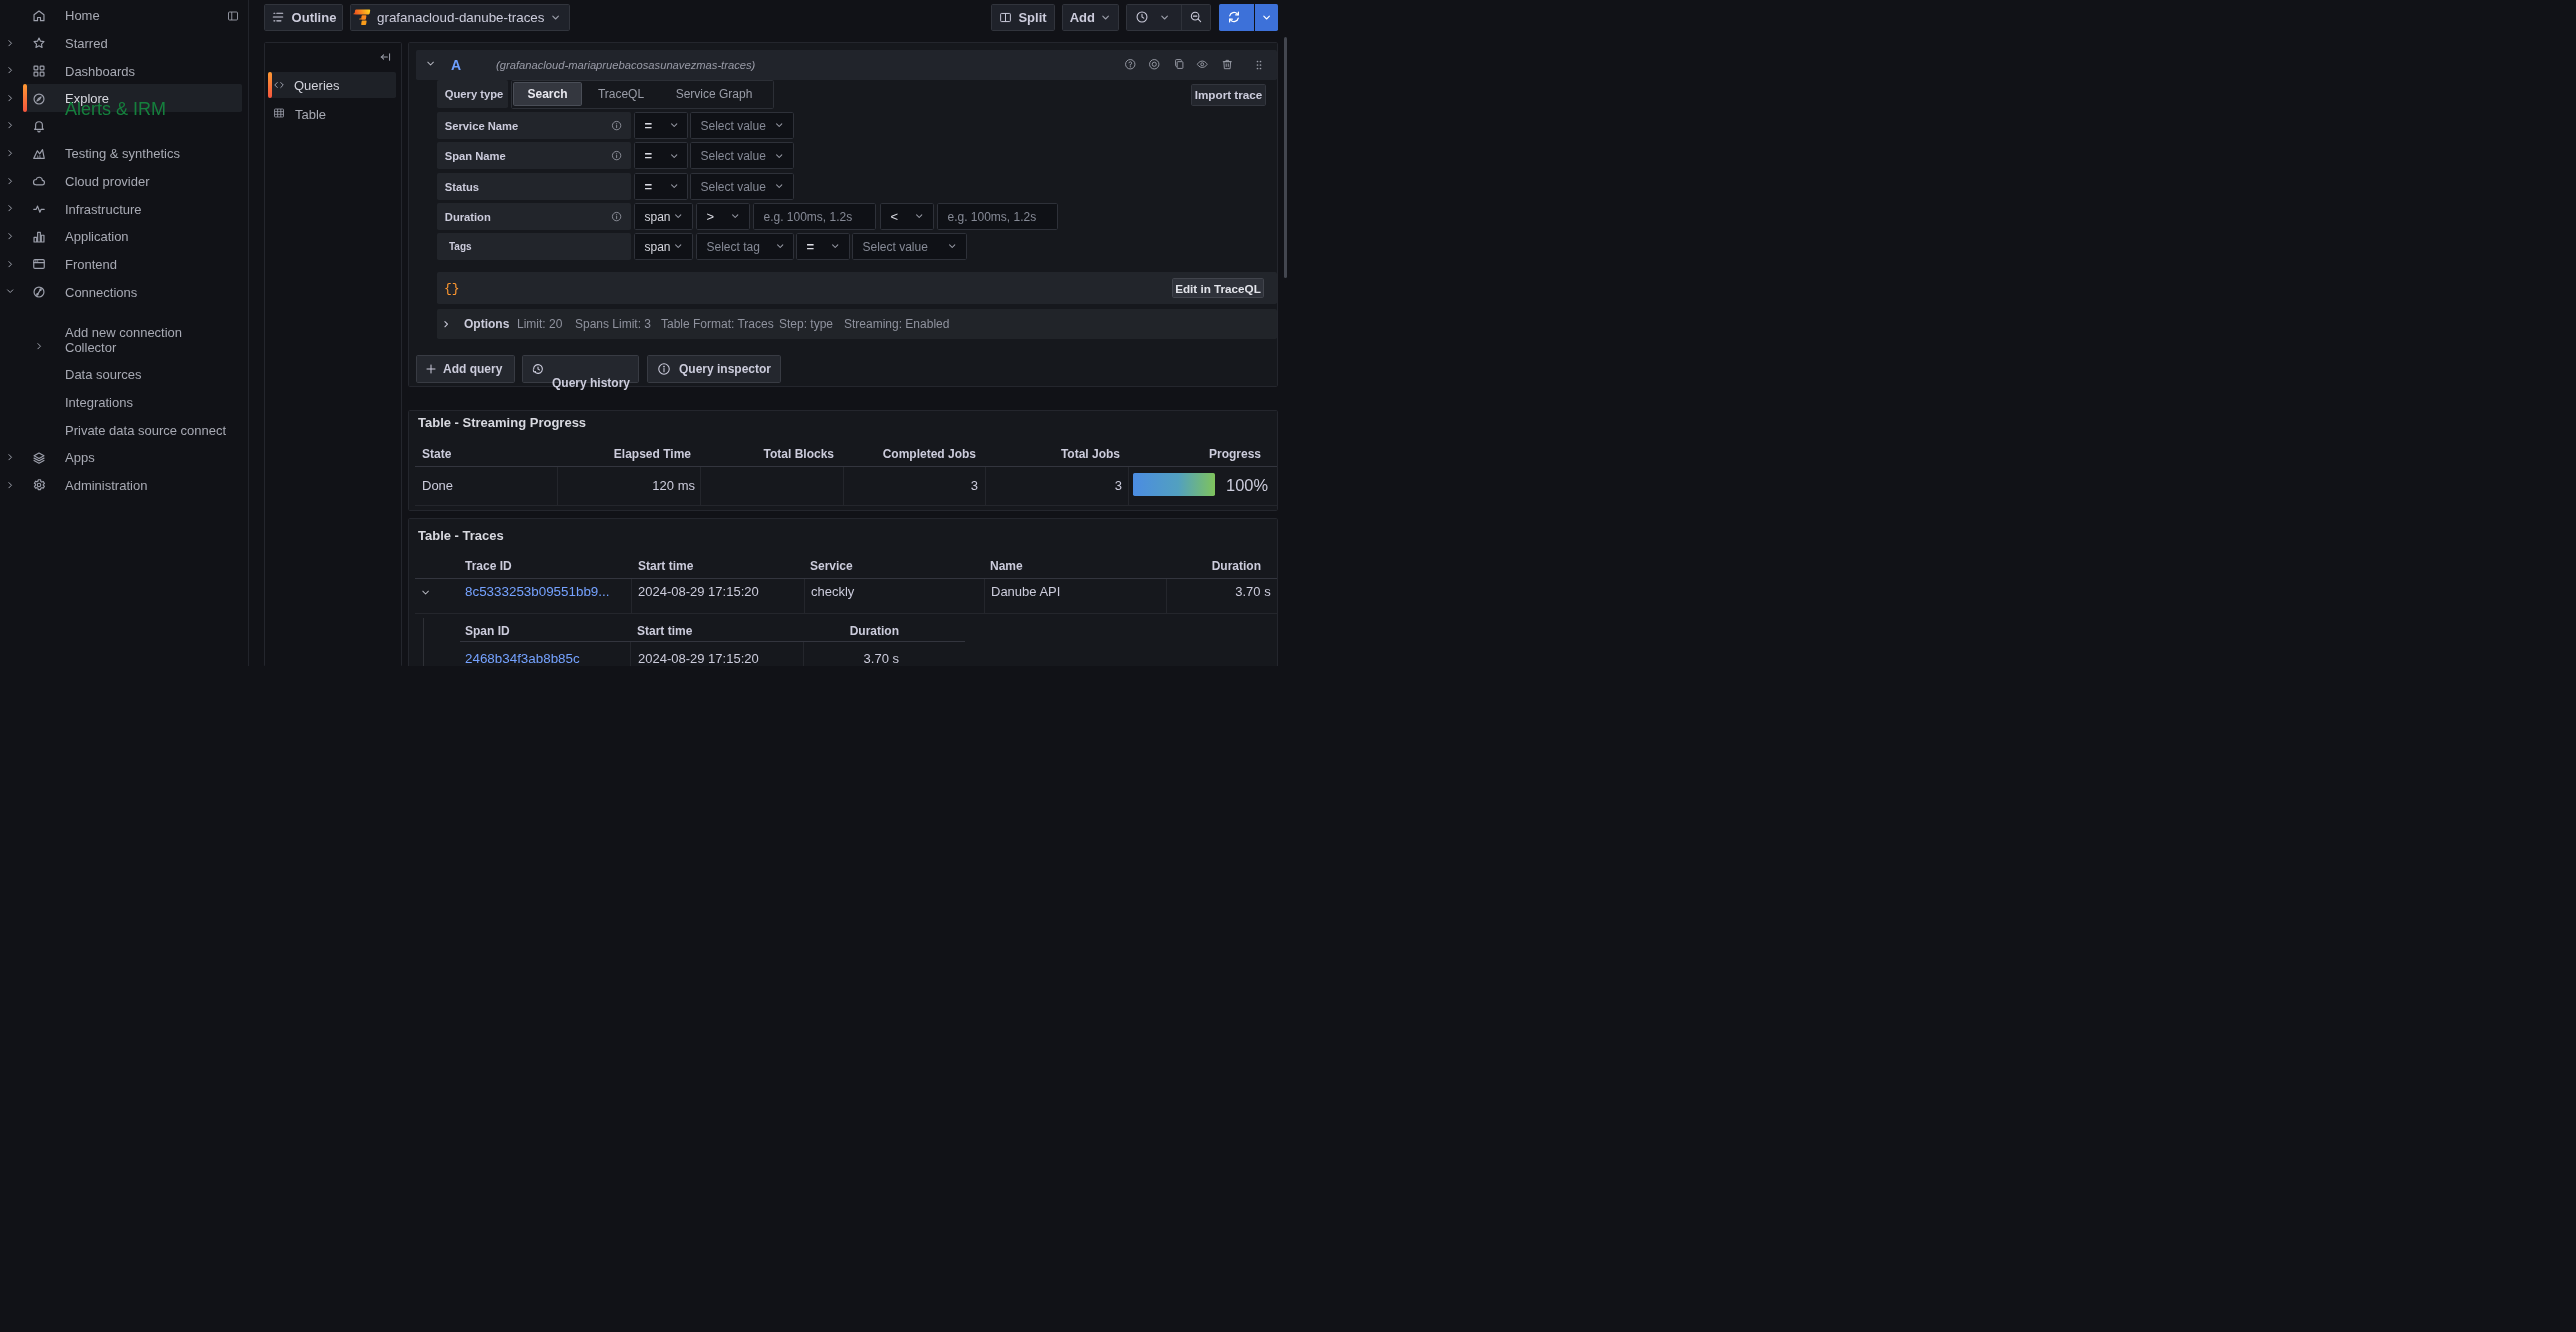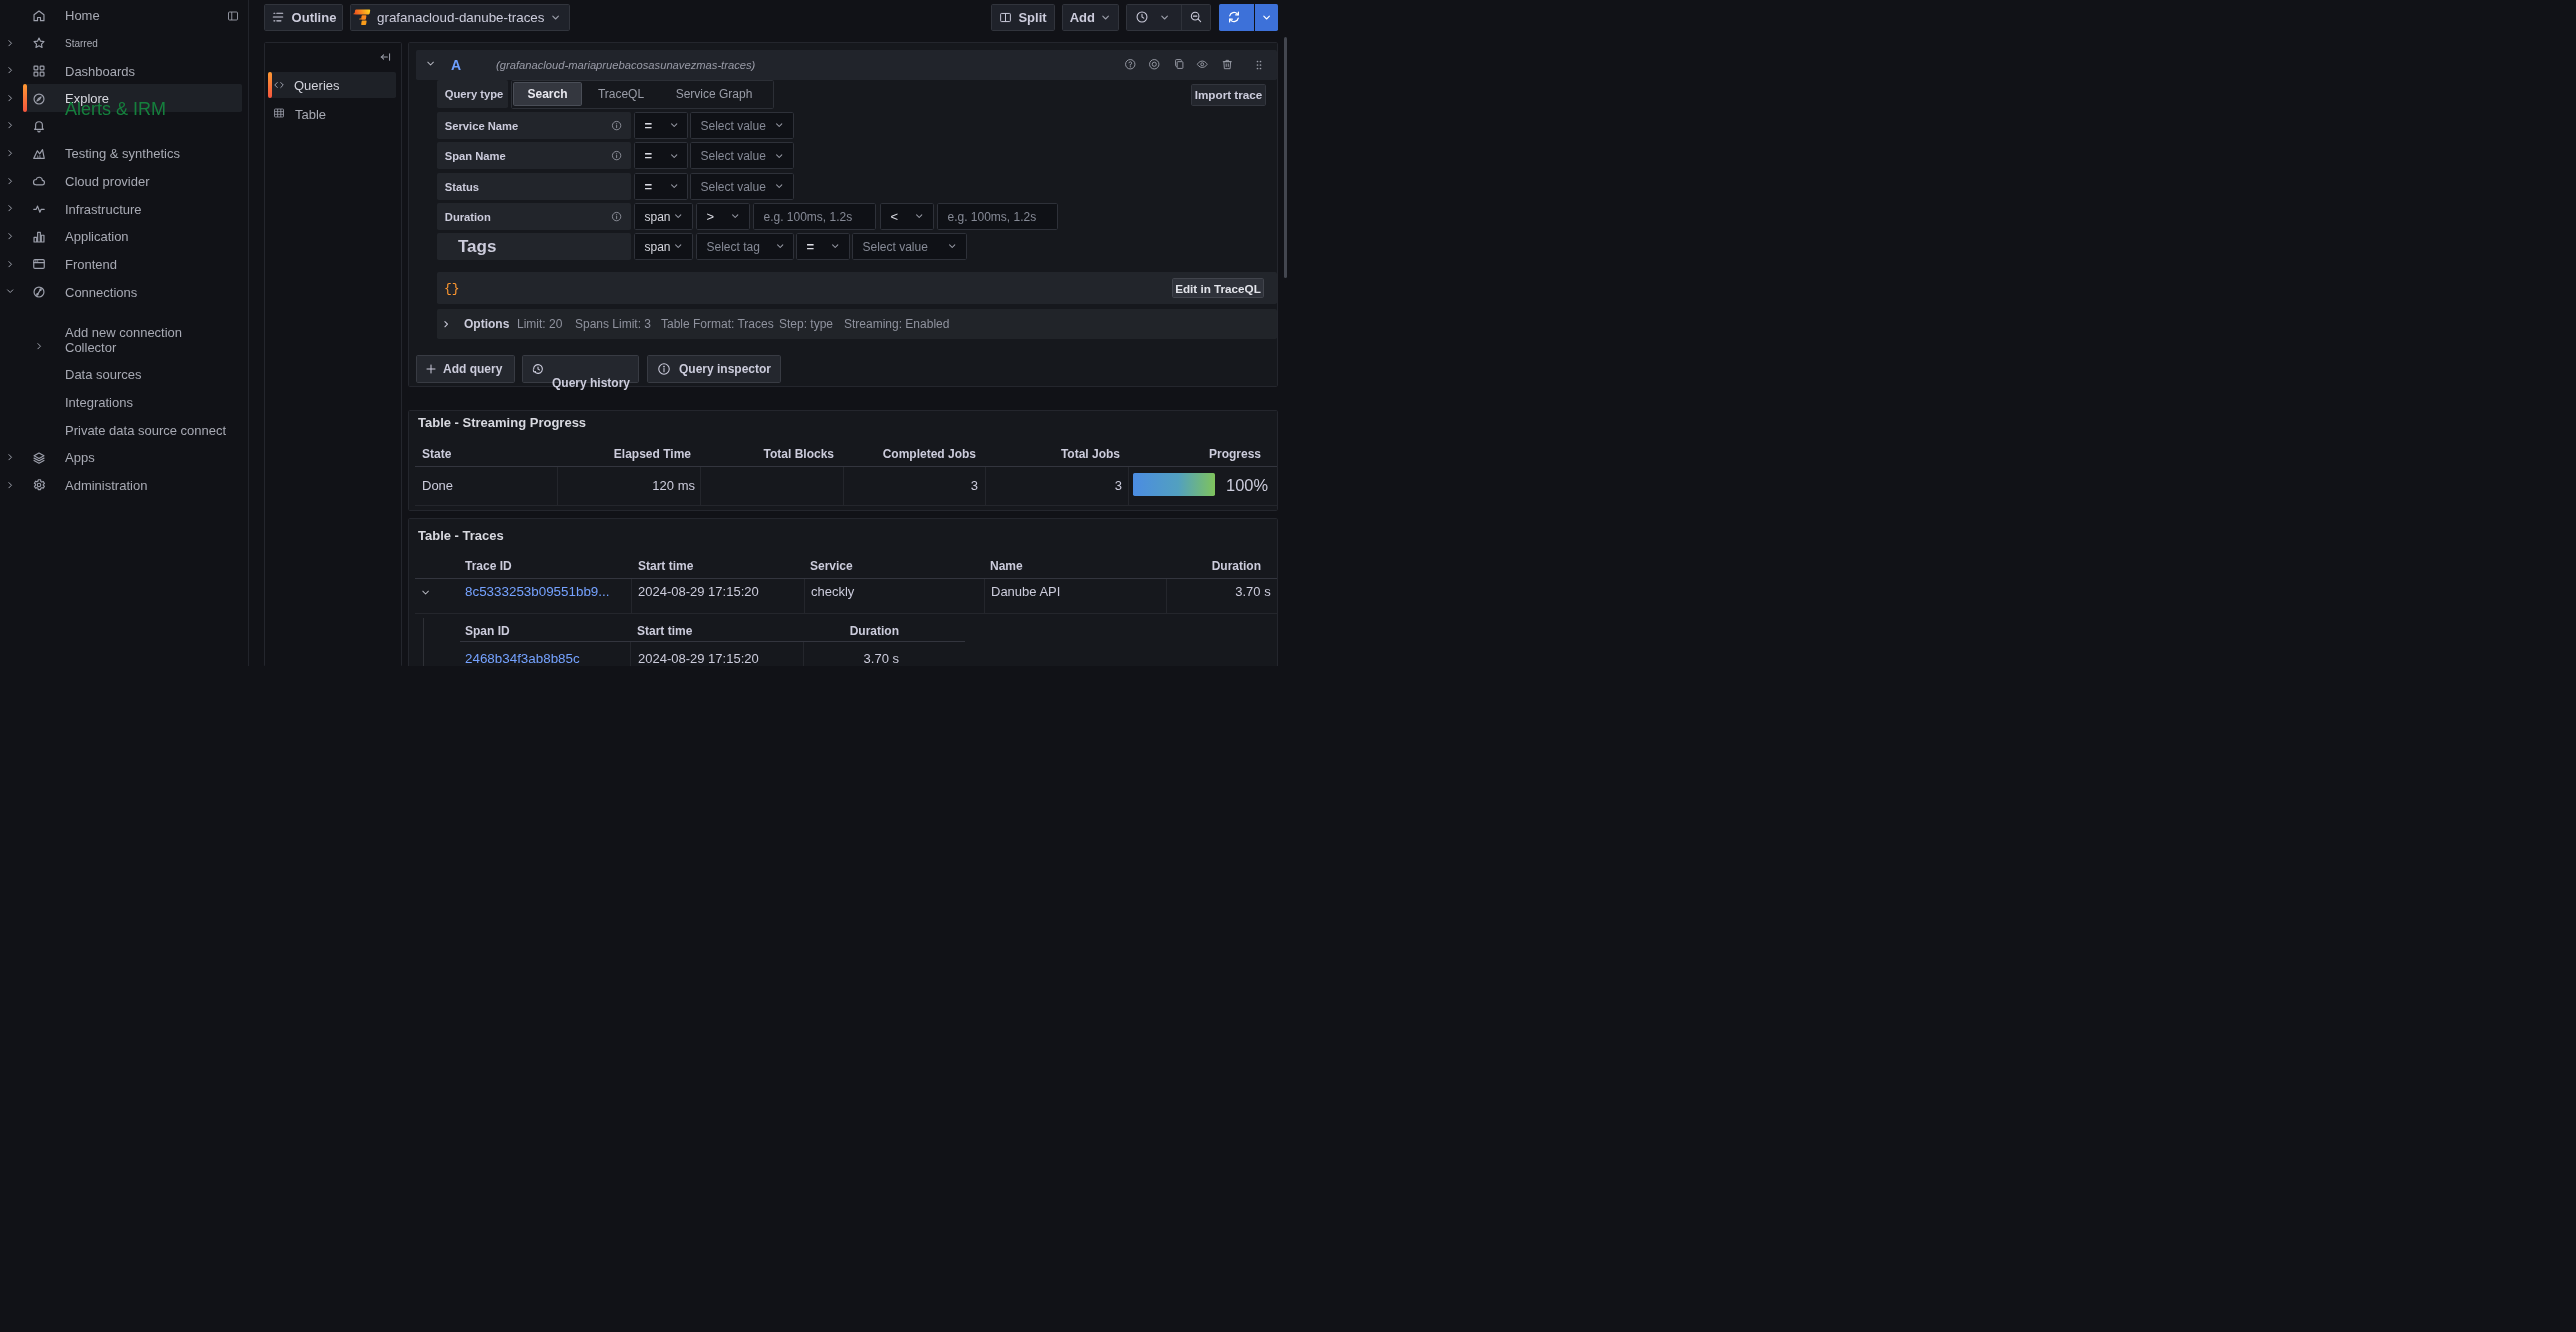--- a/index.html
+++ b/index.html
@@ -20,21 +20,21 @@
 <svg class="a" style="left:32px;top:8.6px" width="14" height="14" viewBox="0 0 24 24" fill="none" stroke="#9da0ac" stroke-width="2" stroke-linecap="round" stroke-linejoin="round">
       <path d="M3.5 10 12 3.5 20.5 10V20h-6v-5.5h-5V20h-6z"></path>
     </svg>
 <div class="a fx" style="left:65px;top:1.3px;height:28px;color:#a8aab4;font-size:13px">Home</div>
 <svg class="a" style="left:4.7px;top:38px" width="10.4" height="10.4" viewBox="0 0 24 24" fill="none" stroke="#9fa2ac" stroke-width="2.3" stroke-linecap="round" stroke-linejoin="round">
       <path d="M6 9l6 6 6-6" transform="rotate(-90 12 12)"></path>
     </svg>
 <svg class="a" style="left:32px;top:36px" width="14" height="14" viewBox="0 0 24 24" fill="none" stroke="#9da0ac" stroke-width="2" stroke-linecap="round" stroke-linejoin="round">
       <path d="m12 3.5 2.6 5.3 5.9.9-4.3 4.1 1 5.9-5.2-2.8-5.2 2.8 1-5.9L3.5 9.7l5.9-.9z"></path>
     </svg>
-<div class="a fx" style="left:65px;top:29px;height:28px;color:#a8aab4;font-size:10px">Starred</div>
+<div class="a fx" style="left:65px;top:29px;height:28px;color:#a8aab4;font-size:13px">Starred</div>
 <svg class="a" style="left:4.7px;top:65px" width="10.4" height="10.4" viewBox="0 0 24 24" fill="none" stroke="#9fa2ac" stroke-width="2.3" stroke-linecap="round" stroke-linejoin="round">
       <path d="M6 9l6 6 6-6" transform="rotate(-90 12 12)"></path>
     </svg>
 <svg class="a" style="left:32px;top:64px" width="14" height="14" viewBox="0 0 24 24" fill="none" stroke="#9da0ac" stroke-width="2" stroke-linecap="round" stroke-linejoin="round">
       <rect x="3.5" y="3.5" width="6.5" height="6.5" rx="1"></rect>
       <rect x="14" y="3.5" width="6.5" height="6.5" rx="1"></rect>
       <rect x="3.5" y="14" width="6.5" height="6.5" rx="1"></rect>
       <rect x="14" y="14" width="6.5" height="6.5" rx="1"></rect>
     </svg>
 <div class="a fx" style="left:65px;top:57px;height:28px;color:#a8aab4;font-size:13px">Dashboards</div>
@@ -331,21 +331,21 @@
 <div class="in" style="left:696px;top:203px;width:54px;height:27px;padding-left:9.5px;color:#dcdde4;font-size:13px">&gt;</div>
     <svg class="a" style="left:730px;top:211px" width="10.4" height="10.4" viewBox="0 0 24 24" fill="none" stroke="#9a9da8" stroke-width="2.4" stroke-linecap="round" stroke-linejoin="round">
       <path d="M6 9l6 6 6-6"></path>
     </svg>
 <div class="in" style="left:753px;top:203px;width:123px;height:27px;padding-left:9.5px;color:#868a96">e.g. 100ms, 1.2s</div>
 <div class="in" style="left:880px;top:203px;width:54px;height:27px;padding-left:9.5px;color:#dcdde4;font-size:13px">&lt;</div>
     <svg class="a" style="left:914px;top:211px" width="10.4" height="10.4" viewBox="0 0 24 24" fill="none" stroke="#9a9da8" stroke-width="2.4" stroke-linecap="round" stroke-linejoin="round">
       <path d="M6 9l6 6 6-6"></path>
     </svg>
 <div class="in" style="left:937px;top:203px;width:121px;height:27px;padding-left:9.5px;color:#868a96">e.g. 100ms, 1.2s</div>
-<div class="bx" style="left:437px;top:233px;width:194px;height:27px;padding-left:21px;font-weight:700;font-size:17px">Tags</div>
+<div class="bx" style="left:437px;top:233px;width:194px;height:27px;padding-left:12px;font-weight:700;font-size:10px">Tags</div>
 <div class="in" style="left:634px;top:233px;width:59px;height:27px;padding-left:9.5px;color:#d6d7de">span</div>
     <svg class="a" style="left:673px;top:241px" width="10.4" height="10.4" viewBox="0 0 24 24" fill="none" stroke="#9a9da8" stroke-width="2.4" stroke-linecap="round" stroke-linejoin="round">
       <path d="M6 9l6 6 6-6"></path>
     </svg>
 <div class="in" style="left:696px;top:233px;width:98px;height:27px;padding-left:9.5px;color:#868a96">Select tag</div>
     <svg class="a" style="left:775px;top:241px" width="10.4" height="10.4" viewBox="0 0 24 24" fill="none" stroke="#9a9da8" stroke-width="2.4" stroke-linecap="round" stroke-linejoin="round">
       <path d="M6 9l6 6 6-6"></path>
     </svg>
 <div class="in" style="left:796px;top:233px;width:54px;height:27px;padding-left:9.5px;color:#dcdde4;font-size:13px;font-weight:700">=</div>
     <svg class="a" style="left:830px;top:241px" width="10.4" height="10.4" viewBox="0 0 24 24" fill="none" stroke="#9a9da8" stroke-width="2.4" stroke-linecap="round" stroke-linejoin="round">

